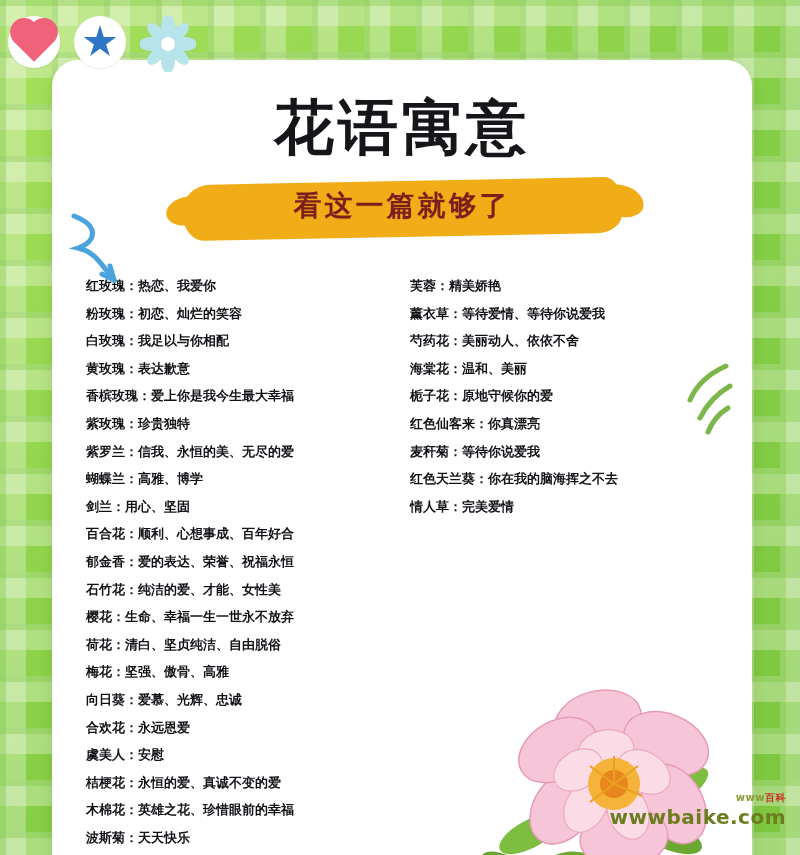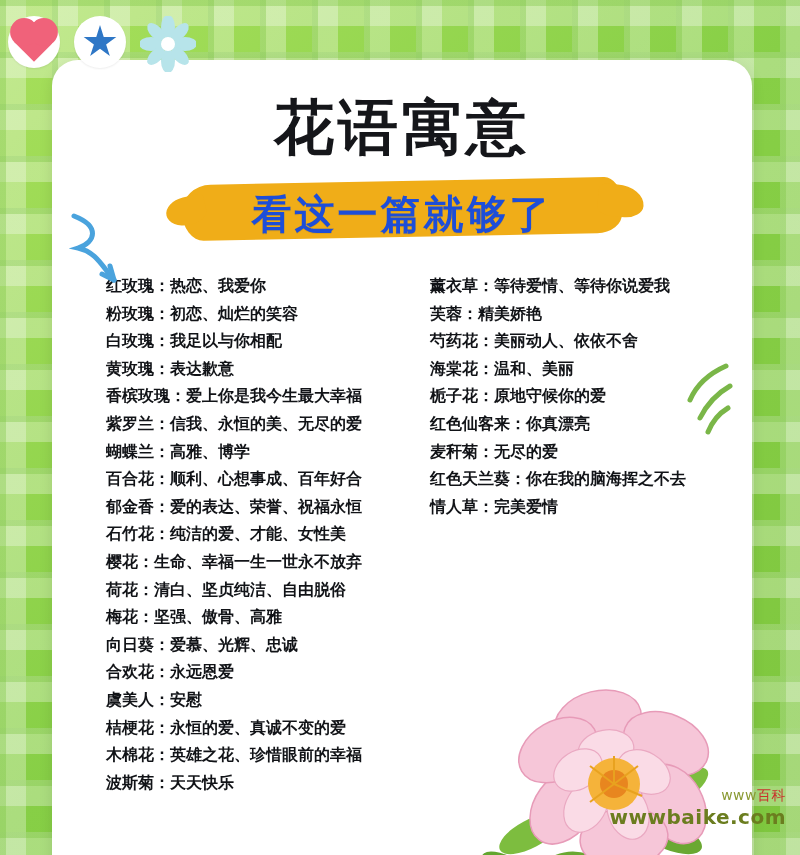--- a/index.html
+++ b/index.html
@@ -140,23 +140,23 @@
     right: -22px; top: 8px;
     width: 46px; height: 32px;
     background: #f0ad18;
     border-radius: 20% 60% 40% 30%;
     transform: rotate(6deg);
   }
   .brush-text {
     position: absolute;
     left: 0; right: 0; top: 12px;
     text-align: center;
-    font-size: 40px;
+    font-size: 28px;
     font-weight: bold;
-    color: #1d4ed8;
+    color: #7f1d1d;
     letter-spacing: 3px;
     text-shadow: 0 1px 0 rgba(0,0,0,.08);
     font-family: "DejaVu Sans", "Liberation Sans", sans-serif;
     z-index: 2;
   }
 
   
   .arrow {
     position: absolute;
     left: 14px;
@@ -181,27 +181,26 @@
     position: absolute;
     left: 0; right: 0;
     top: 212px;
     display: flex;
     padding: 0 34px;
     box-sizing: border-box;
     gap: 16px;
   }
   .col { flex: 1 1 0; }
   .entry {
-    font-size: 16px;
+    font-size: 13px;
     line-height: 27.6px;
     color: #111317;
     white-space: nowrap;
     font-family: "DejaVu Sans", "Liberation Sans", sans-serif;
     font-weight: 600;
-    margin-left: 20px;
   }
   .col-right .entry { }
 
   
   .peony {
     position: absolute;
     right: 14px;
     bottom: -6px;
     width: 300px;
     height: 230px;
@@ -211,23 +210,24 @@
   
   .watermark {
     position: absolute;
     right: 14px;
     bottom: 26px;
     z-index: 9;
     text-align: right;
     font-family: "DejaVu Sans", "Liberation Sans", sans-serif;
   }
   .wm-top {
-    font-size: 14px;
+    font-size: 10px;
     color: #c9302c;
     letter-spacing: 0.5px;
+    font-weight: bold;
   }
   .wm-top .wm-en { color: #8a9a33; }
   .wm-bottom {
     font-size: 20px;
     color: #6b7d1f;
     font-weight: bold;
     letter-spacing: 0.5px;
   }
 </style>
 </head>
@@ -283,44 +283,46 @@
     <path d="M60 48 C 50 54, 44 62, 40 72" stroke="#7ab648" stroke-width="5" fill="none" stroke-linecap="round"></path>
   </svg>
 
   <div class="columns">
     <div class="col col-left">
       <div class="entry">红玫瑰：热恋、我爱你</div>
       <div class="entry">粉玫瑰：初恋、灿烂的笑容</div>
       <div class="entry">白玫瑰：我足以与你相配</div>
       <div class="entry">黄玫瑰：表达歉意</div>
       <div class="entry">香槟玫瑰：爱上你是我今生最大幸福</div>
+      <div class="entry">紫玫瑰：珍贵独特</div>
       <div class="entry">紫罗兰：信我、永恒的美、无尽的爱</div>
       <div class="entry">蝴蝶兰：高雅、博学</div>
+      <div class="entry">剑兰：用心、坚固</div>
       <div class="entry">百合花：顺利、心想事成、百年好合</div>
       <div class="entry">郁金香：爱的表达、荣誉、祝福永恒</div>
       <div class="entry">石竹花：纯洁的爱、才能、女性美</div>
       <div class="entry">樱花：生命、幸福一生一世永不放弃</div>
       <div class="entry">荷花：清白、坚贞纯洁、自由脱俗</div>
       <div class="entry">梅花：坚强、傲骨、高雅</div>
       <div class="entry">向日葵：爱慕、光辉、忠诚</div>
       <div class="entry">合欢花：永远恩爱</div>
       <div class="entry">虞美人：安慰</div>
       <div class="entry">桔梗花：永恒的爱、真诚不变的爱</div>
       <div class="entry">木棉花：英雄之花、珍惜眼前的幸福</div>
       <div class="entry">波斯菊：天天快乐</div>
 
     </div>
     <div class="col col-right">
+      <div class="entry">芙蓉：精美娇艳</div>
       <div class="entry">薰衣草：等待爱情、等待你说爱我</div>
-      <div class="entry">芙蓉：精美娇艳</div>
       <div class="entry">芍药花：美丽动人、依依不舍</div>
       <div class="entry">海棠花：温和、美丽</div>
       <div class="entry">栀子花：原地守候你的爱</div>
       <div class="entry">红色仙客来：你真漂亮</div>
-      <div class="entry">麦秆菊：无尽的爱</div>
+      <div class="entry">麦秆菊：等待你说爱我</div>
       <div class="entry">红色天兰葵：你在我的脑海挥之不去</div>
       <div class="entry">情人草：完美爱情</div>
     </div>
   </div>
 
   <svg class="peony" viewBox="0 0 300 230">
 
     <path d="M150 190 C 120 180, 100 200, 80 225" stroke="#6aa832" stroke-width="4" fill="none"></path>
     <path d="M160 200 C 150 215, 140 222, 125 230" stroke="#6aa832" stroke-width="4" fill="none"></path>
     <ellipse cx="92" cy="168" rx="34" ry="14" fill="#7dbd3f" transform="rotate(-28 92 168)"></ellipse>

